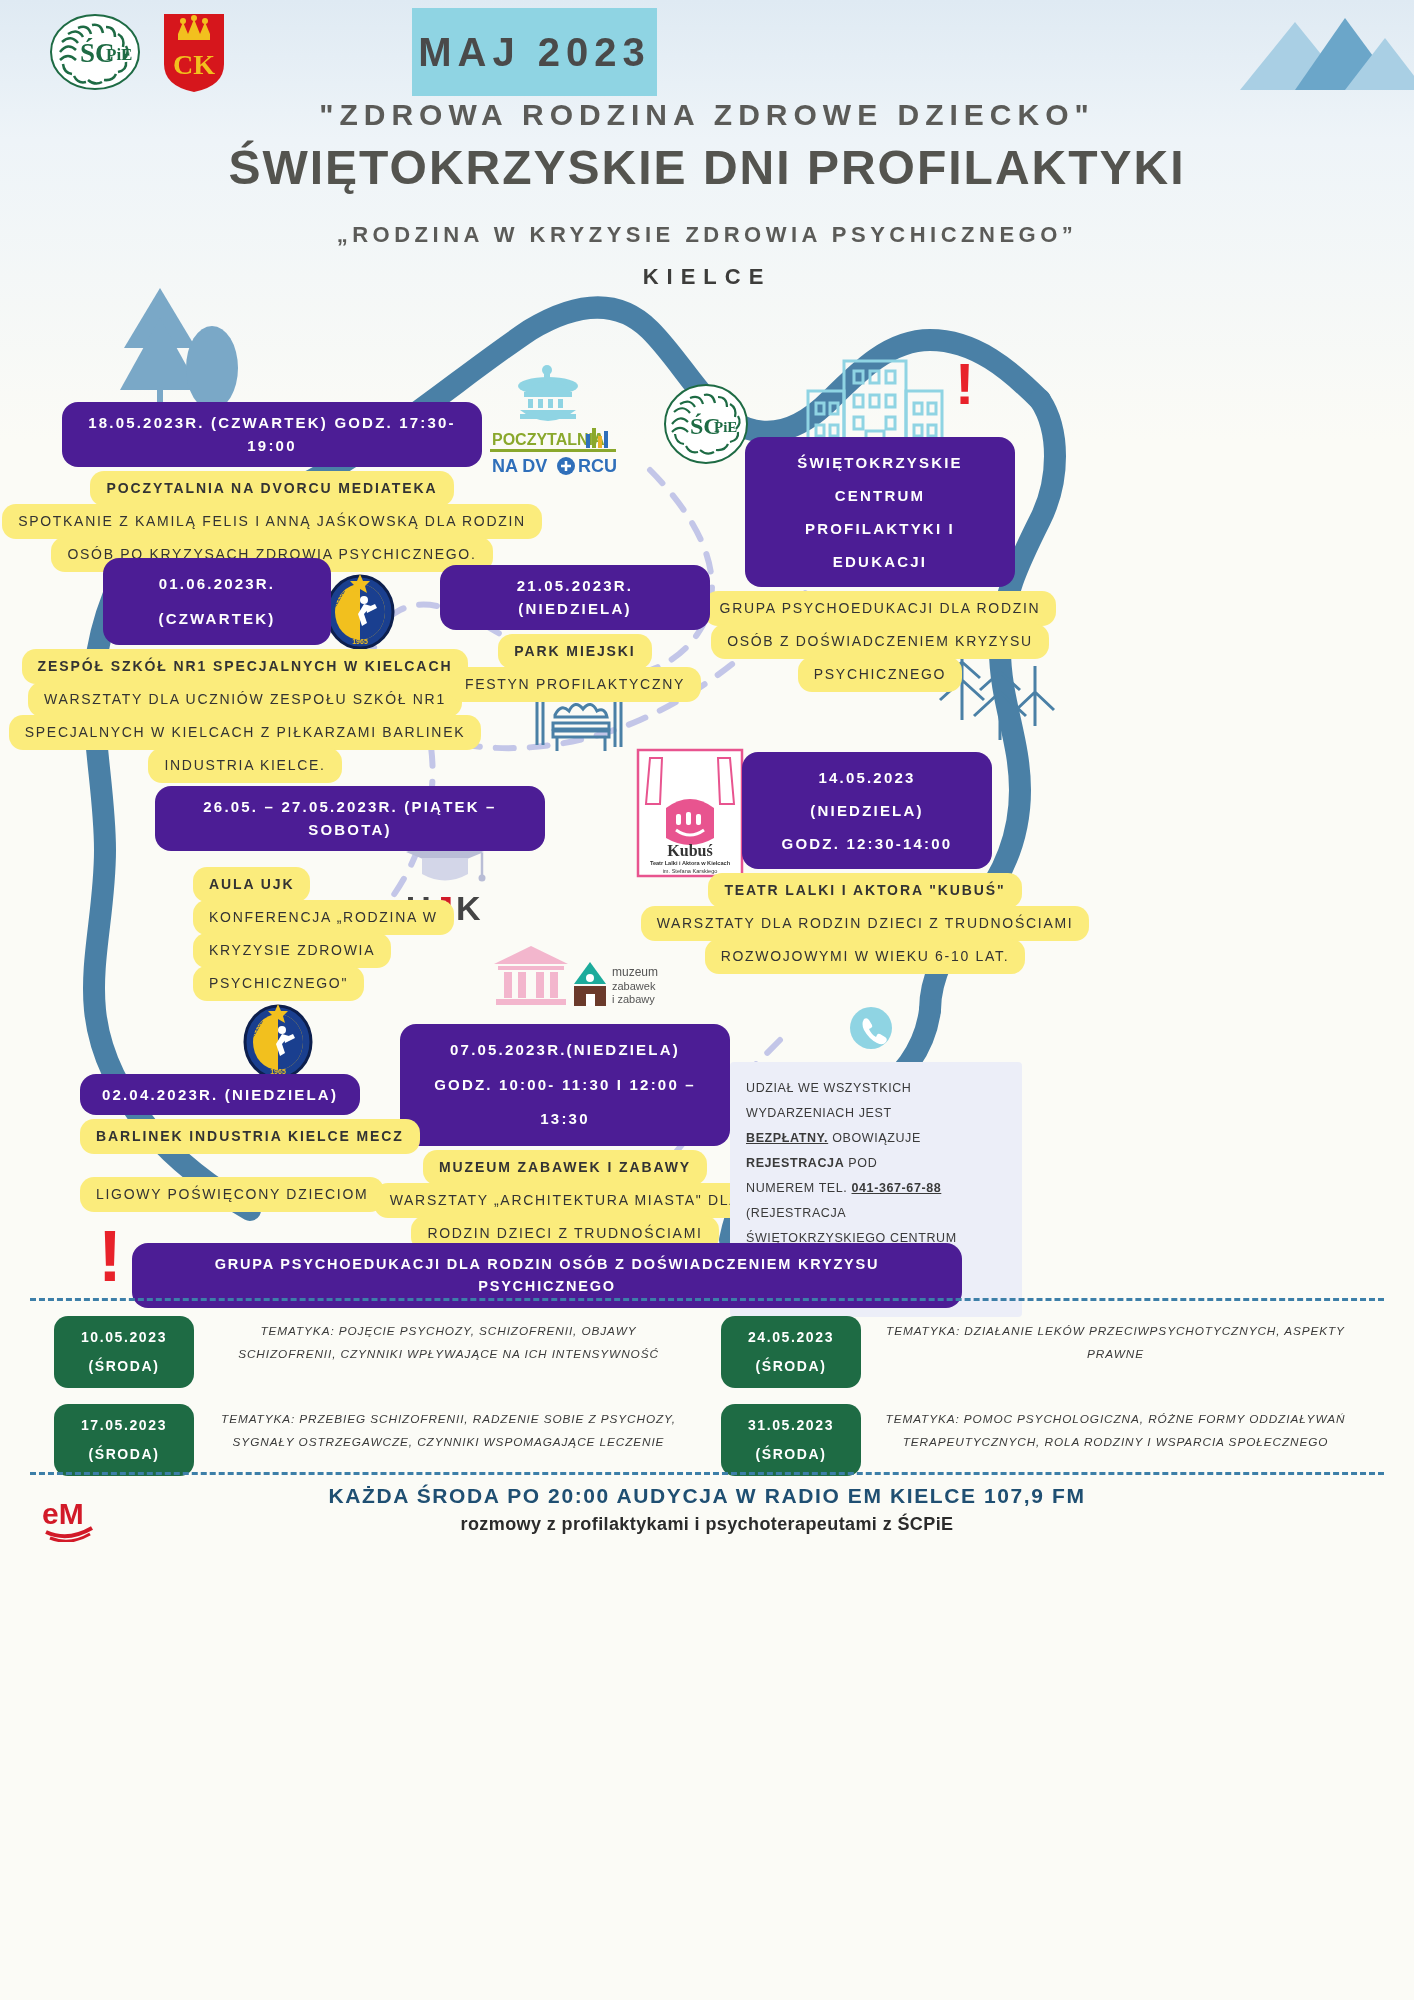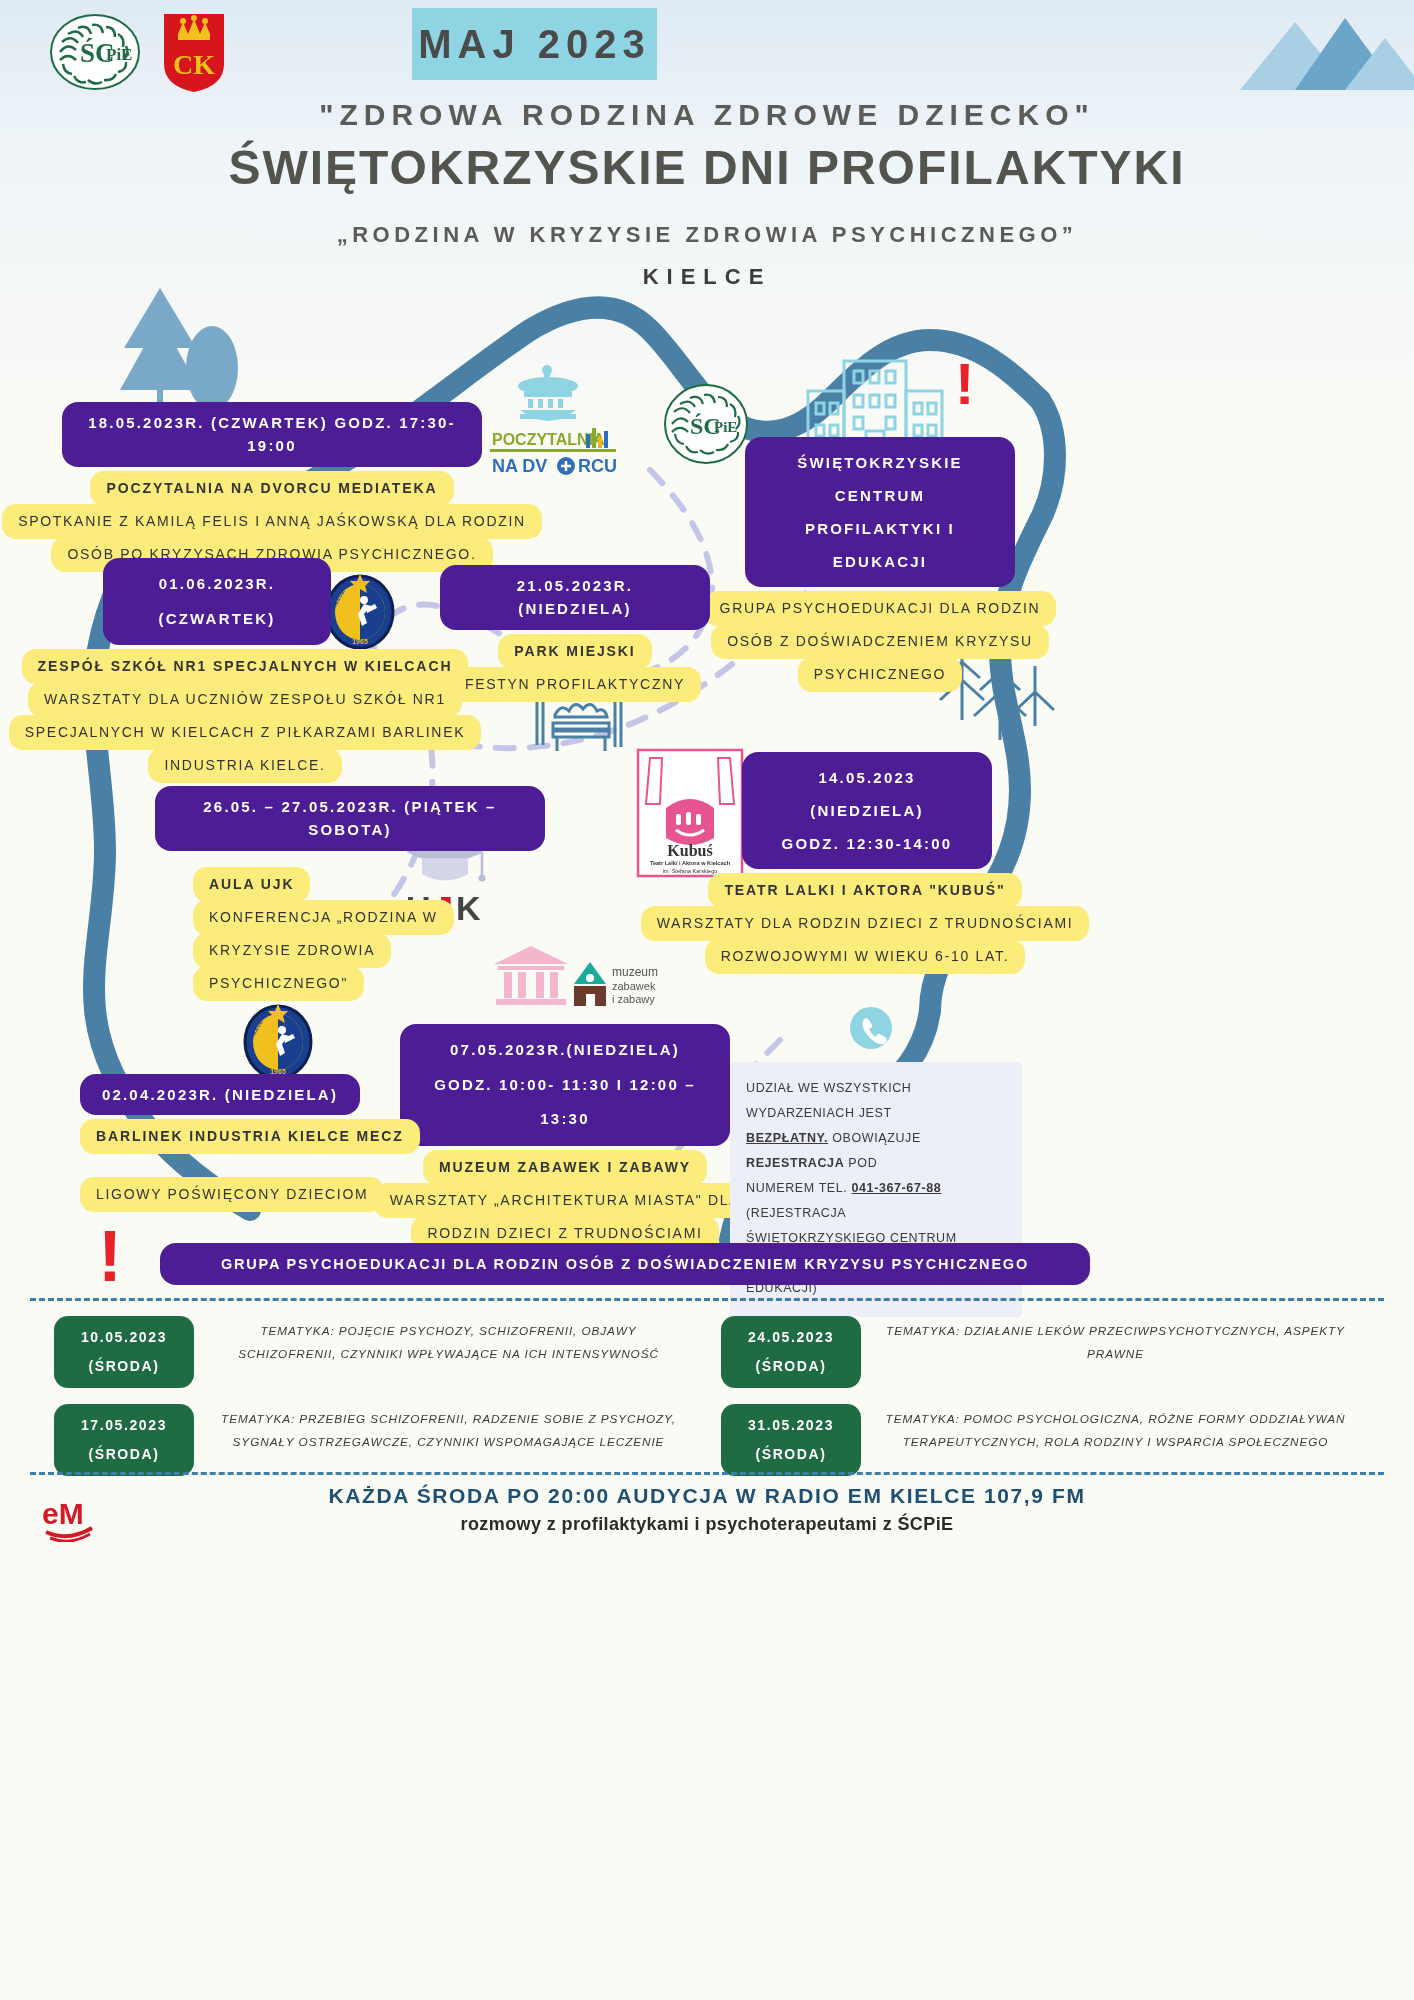--- a/index.html
+++ b/index.html
@@ -39,21 +39,21 @@
   }
   .yellow-line.bold { font-weight: 700; letter-spacing: 1.9px; }
   .ystack { display: flex; flex-direction: column; align-items: center; gap: 0px; }
   .ystack .yellow-line { margin-top: -2px; }
 
   
   .map-layer { position: absolute; inset: 0; z-index: 0; pointer-events: none; }
 
   
   #maj-badge {
-    left: 412px; top: 8px; width: 245px; height: 72px;
+    left: 412px; top: 8px; width: 245px; height: 88px;
     background: #8fd4e3;
     display: flex; align-items: center; justify-content: center;
   }
   #maj-badge span {
     font-size: 40px; font-weight: 700; letter-spacing: 6px; color: #4a4a4a;
   }
   #title-quote {
     left: 0; right: 0; top: 98px; text-align: center;
     font-size: 30px; font-weight: 700; letter-spacing: 6px; color: #5b5b58;
   }
@@ -89,21 +89,21 @@
     background: #eceef8; border-radius: 4px;
     padding: 14px 16px 16px 16px;
     font-size: 12.5px; line-height: 2.0; letter-spacing: 0.6px;
     color: #3a3a3a;
   }
   #info-box b { font-weight: 700; }
   #info-box u { text-decoration: underline; }
 
   
   #psycho-bar {
-    left: 160px; top: 1243px; width: 930px;
+    left: 132px; top: 1243px; width: 830px;
   }
   #psycho-bar .green-pill { font-size: 14.5px; letter-spacing: 1.8px; padding: 10px 12px; }
   #excl-big { left: 98px; top: 1224px; }
 
   .dash-rule {
     left: 30px; width: 1354px; height: 0;
     border-top: 3px dashed #3d7fa8;
   }
   #rule-top    { top: 1298px; }
   #rule-bottom { top: 1472px; }

